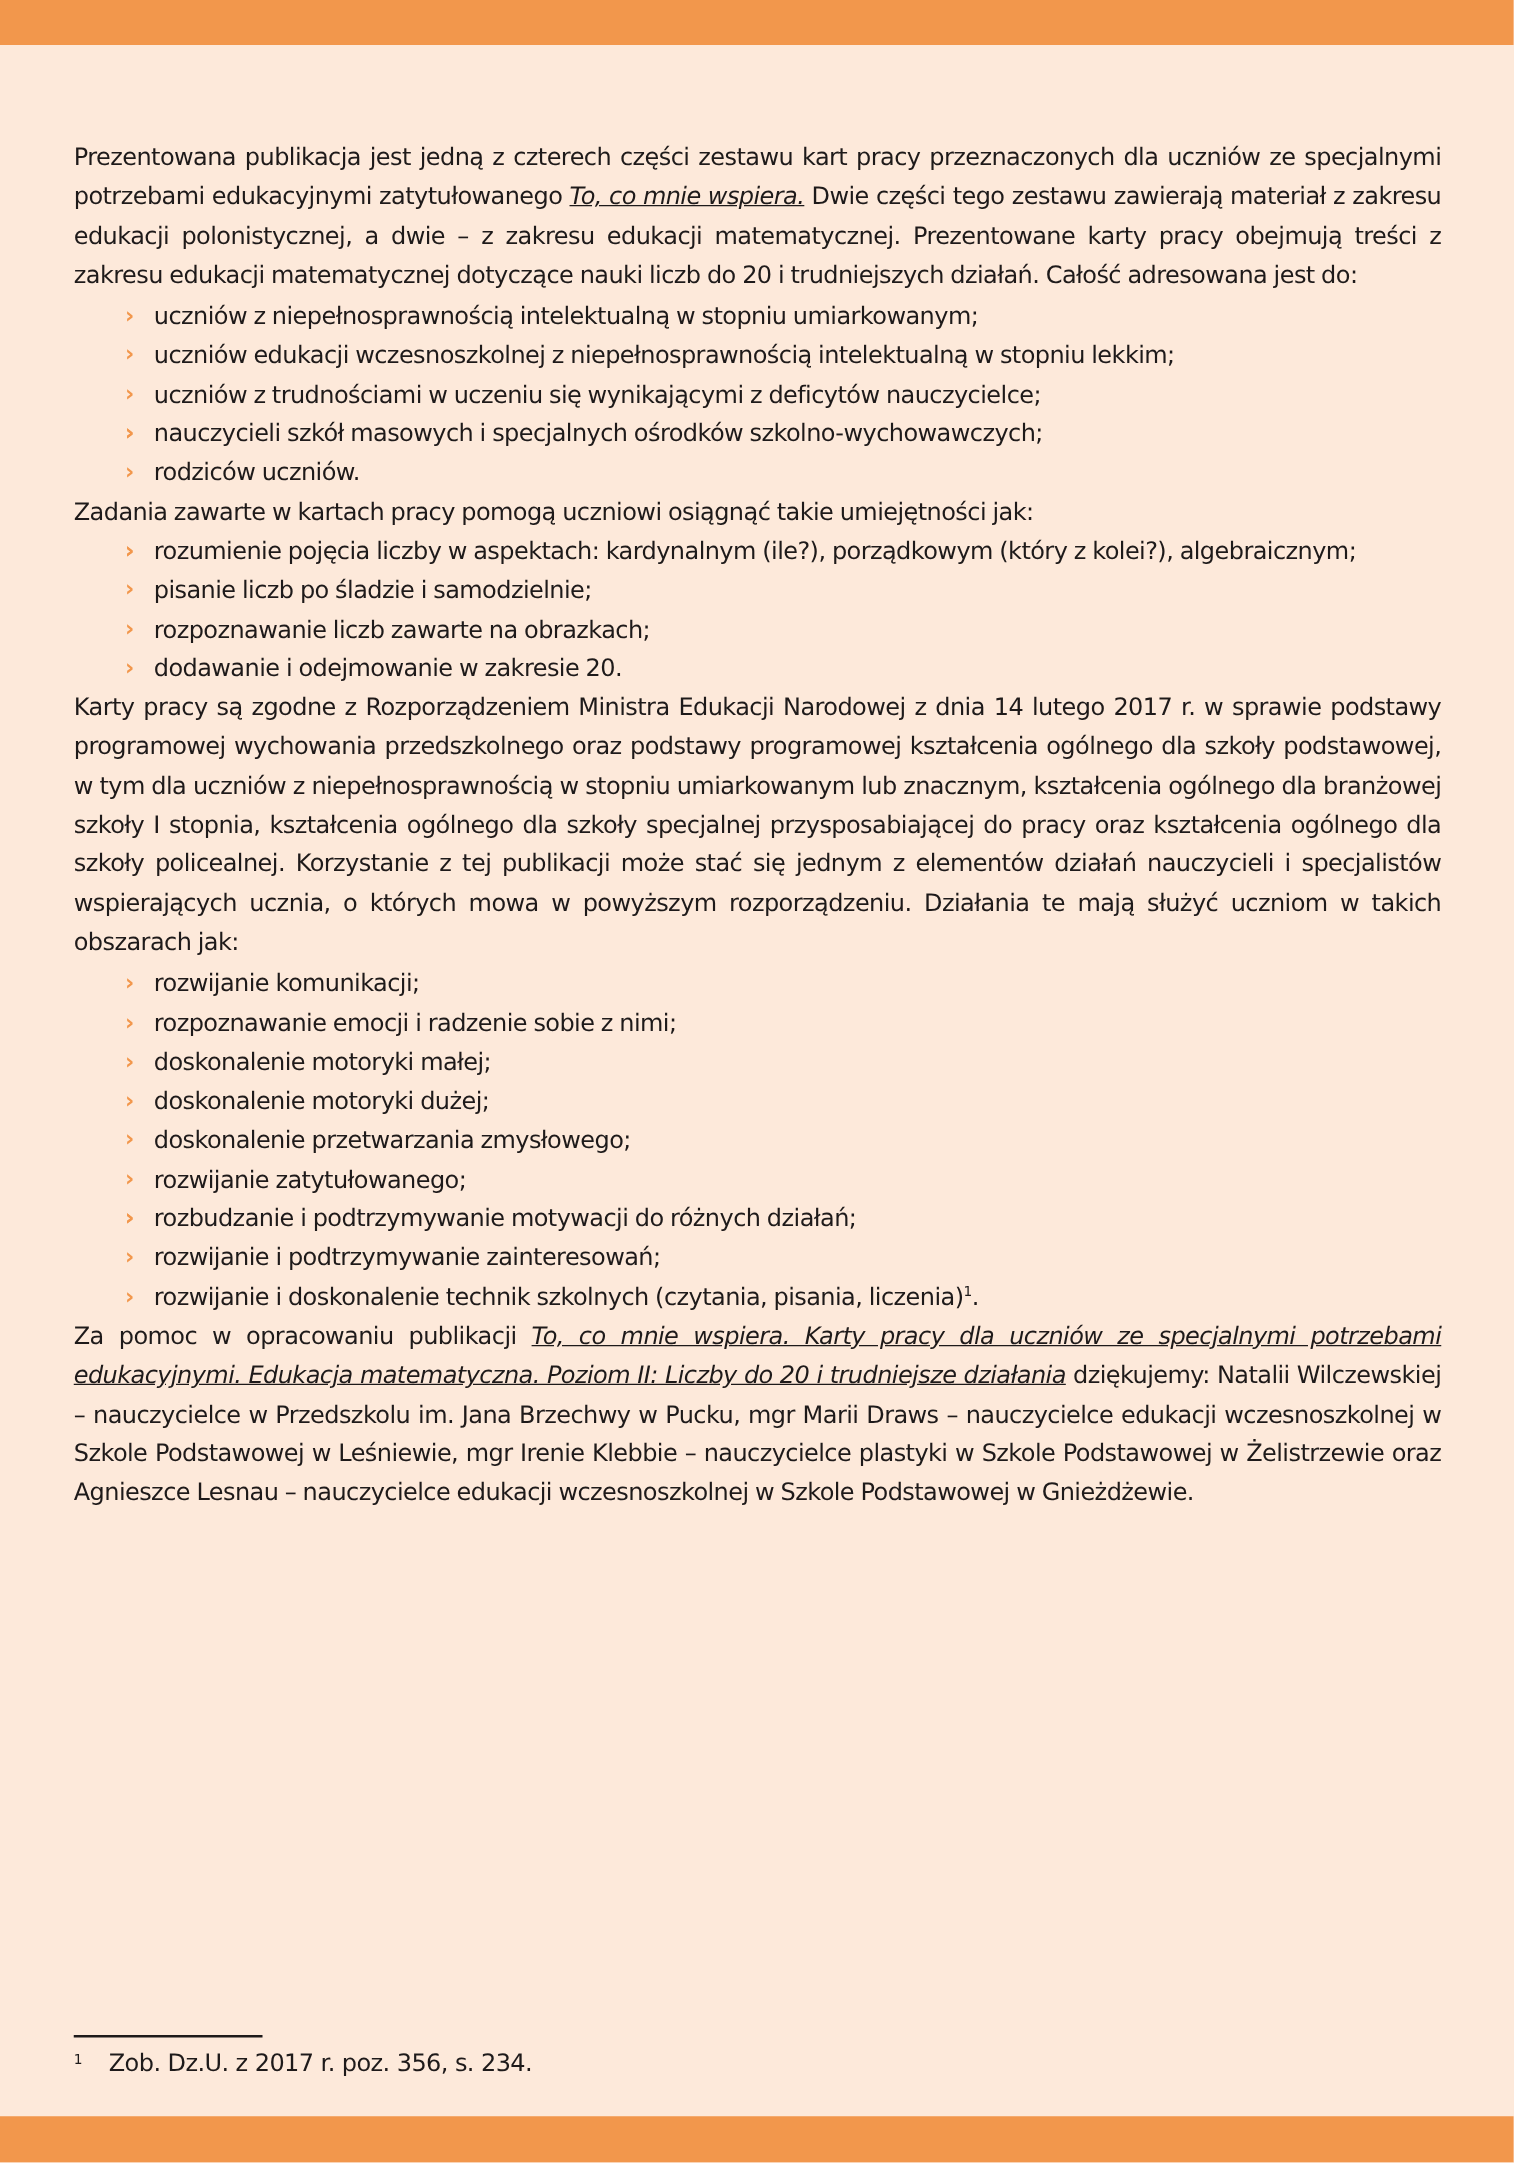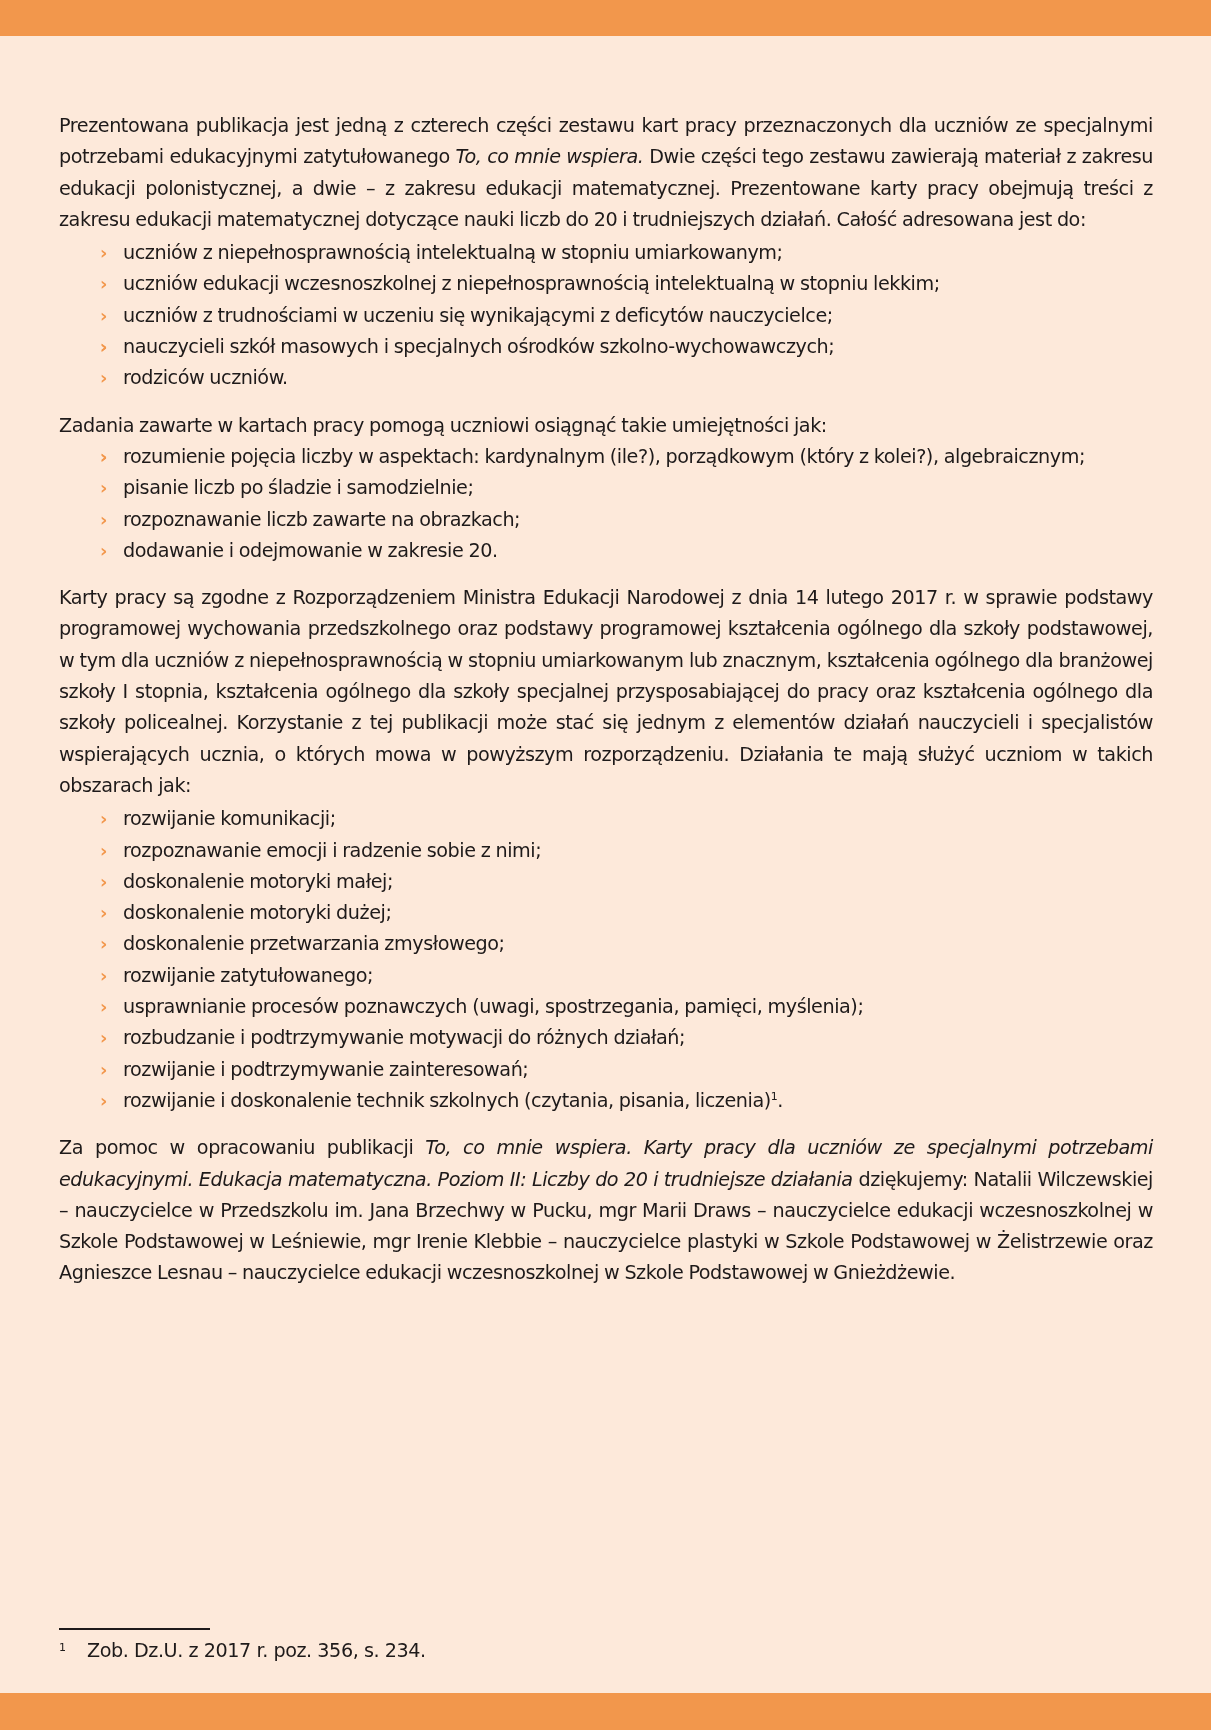--- a/index.html
+++ b/index.html
@@ -24,39 +24,39 @@
     position: absolute;
     left: 59px;
     top: 110px;
     width: 1094px;
     font-size: 19.2px;
     line-height: 31.3px;
     letter-spacing: -0.45px;
     word-spacing: -0.5px;
   }
   p { margin: 0; text-align: justify; }
-  p.spaced { margin-top: 16px; }
+  p.spaced { margin-top: 0; }
   ul {
     list-style: none;
     margin: 0;
     padding: 0 0 0 41px;
   }
   ul li {
     position: relative;
     padding-left: 23px;
   }
   ul li .bullet {
     position: absolute;
     left: 0;
     top: 0;
     color: #f2974c;
     font-weight: bold;
     font-size: 18px;
   }
-  .i { font-style: italic; }
+  .i { font-style: italic; text-decoration: underline; }
   sup { font-size: 11px; line-height: 0; vertical-align: 7px; }
   .footnote-rule {
     position: absolute; left: 59px; top: 1628px; width: 151px; height: 2px;
     background: #1e1a1a;
   }
   .footnote {
     position: absolute; left: 59px; top: 1632px;
     font-size: 19.2px; line-height: 32px; letter-spacing: -0.45px;
   }
   .footnote .fn-num {
@@ -93,21 +93,21 @@
 
   <p class="spaced">Karty pracy są zgodne z Rozporządzeniem Ministra Edukacji Narodowej z dnia 14 lutego 2017 r. w sprawie podstawy programowej wychowania przedszkolnego oraz podstawy programowej kształcenia ogólnego dla szkoły podstawowej, w tym dla uczniów z niepełnosprawnością w stopniu umiarkowanym lub znacznym, kształcenia ogólnego dla branżowej szkoły I stopnia, kształcenia ogólnego dla szkoły specjalnej przysposabiającej do pracy oraz kształcenia ogólnego dla szkoły policealnej. Korzystanie z tej publikacji może stać się jednym z elementów działań nauczycieli i specjalistów wspierających ucznia, o których mowa w powyższym rozporządzeniu. Działania te mają służyć uczniom w takich obszarach jak:</p>
 
   <ul style="margin-top:2px;">
     <li><span class="bullet">›</span><span>rozwijanie komunikacji;</span></li>
     <li><span class="bullet">›</span><span>rozpoznawanie emocji i radzenie sobie z nimi;</span></li>
     <li><span class="bullet">›</span><span>doskonalenie motoryki małej;</span></li>
     <li><span class="bullet">›</span><span>doskonalenie motoryki dużej;</span></li>
     <li><span class="bullet">›</span><span>doskonalenie przetwarzania zmysłowego;</span></li>
     <li><span class="bullet">›</span><span>rozwijanie zatytułowanego;</span></li>
-    <li><span class="bullet">›</span><span>usprawnianie procesów poznawczych (uwagi, spostrzegania, pamięci, myślenia);</span></li>
+    <li><span class="bullet">›</span></li>
     <li><span class="bullet">›</span><span>rozbudzanie i podtrzymywanie motywacji do różnych działań;</span></li>
     <li><span class="bullet">›</span><span>rozwijanie i podtrzymywanie zainteresowań;</span></li>
     <li><span class="bullet">›</span><span>rozwijanie i doskonalenie technik szkolnych (czytania, pisania, liczenia)</span><sup>1</sup><span>.</span></li>
   </ul>
 
   <p class="spaced"><span>Za pomoc w opracowaniu publikacji </span><span class="i">To, co mnie wspiera. Karty pracy dla uczniów ze specjalnymi potrzebami edukacyjnymi. Edukacja matematyczna. Poziom II: Liczby do 20 i trudniejsze działania</span><span> dziękujemy: Natalii Wilczewskiej – nauczycielce w Przedszkolu im. Jana Brzechwy w Pucku, mgr Marii Draws – nauczycielce edukacji wczesnoszkolnej w Szkole Podstawowej w Leśniewie, mgr Irenie Klebbie – nauczycielce plastyki w Szkole Podstawowej w Żelistrzewie oraz Agnieszce Lesnau – nauczycielce  edukacji wczesnoszkolnej w Szkole Podstawowej w Gnieżdżewie.</span></p>
 
 </div>
 
 <div class="footnote-rule"></div>

